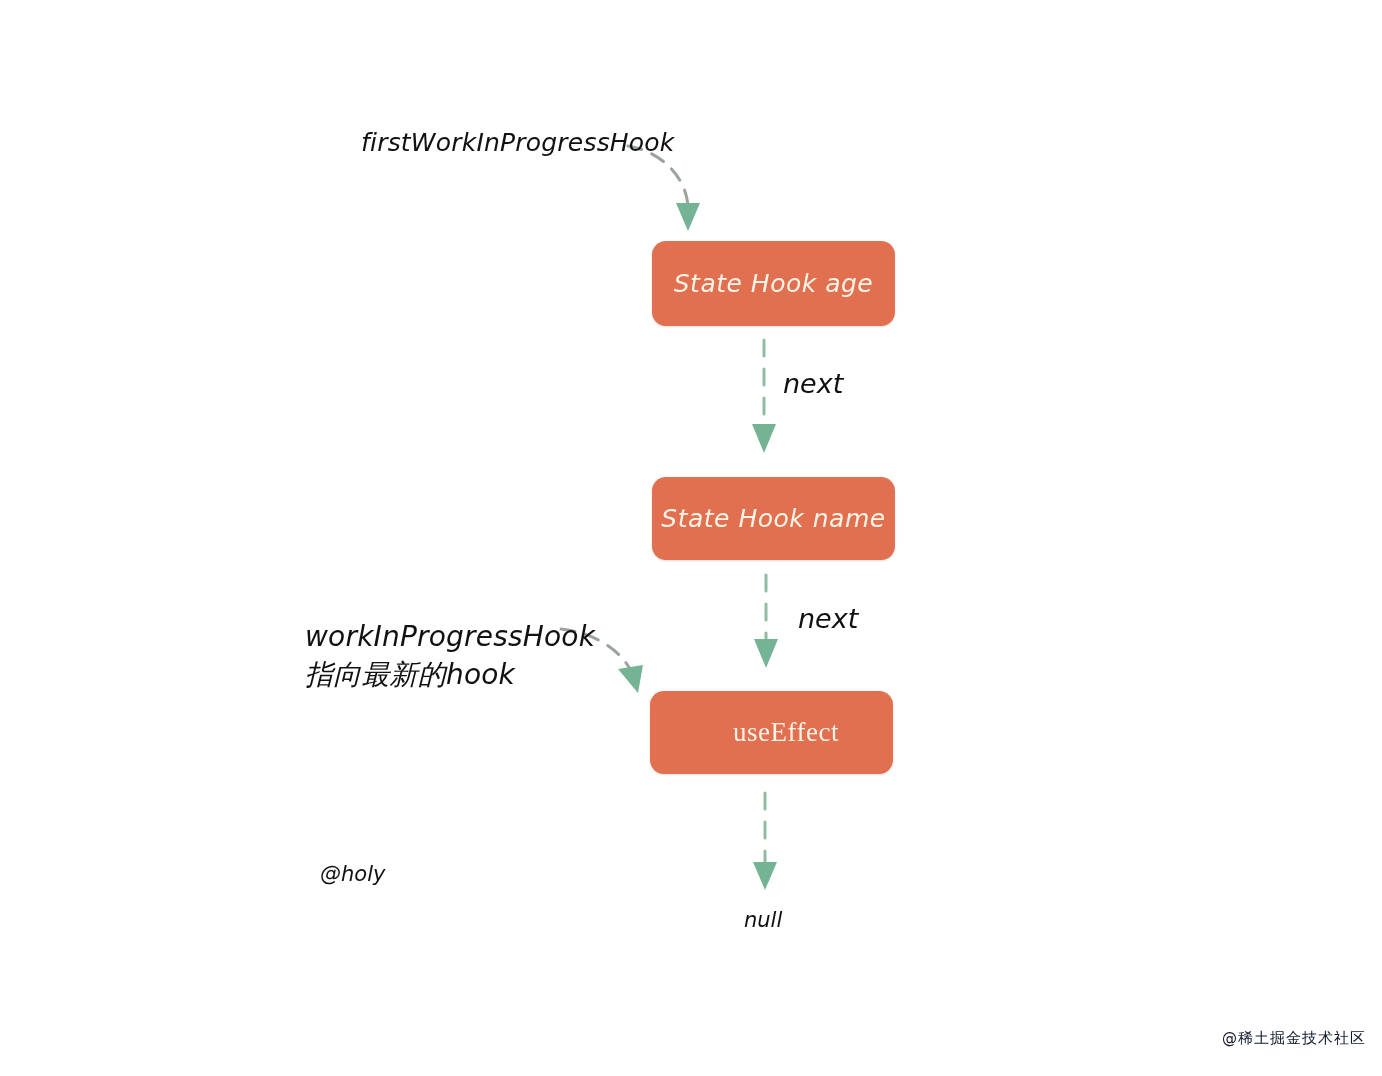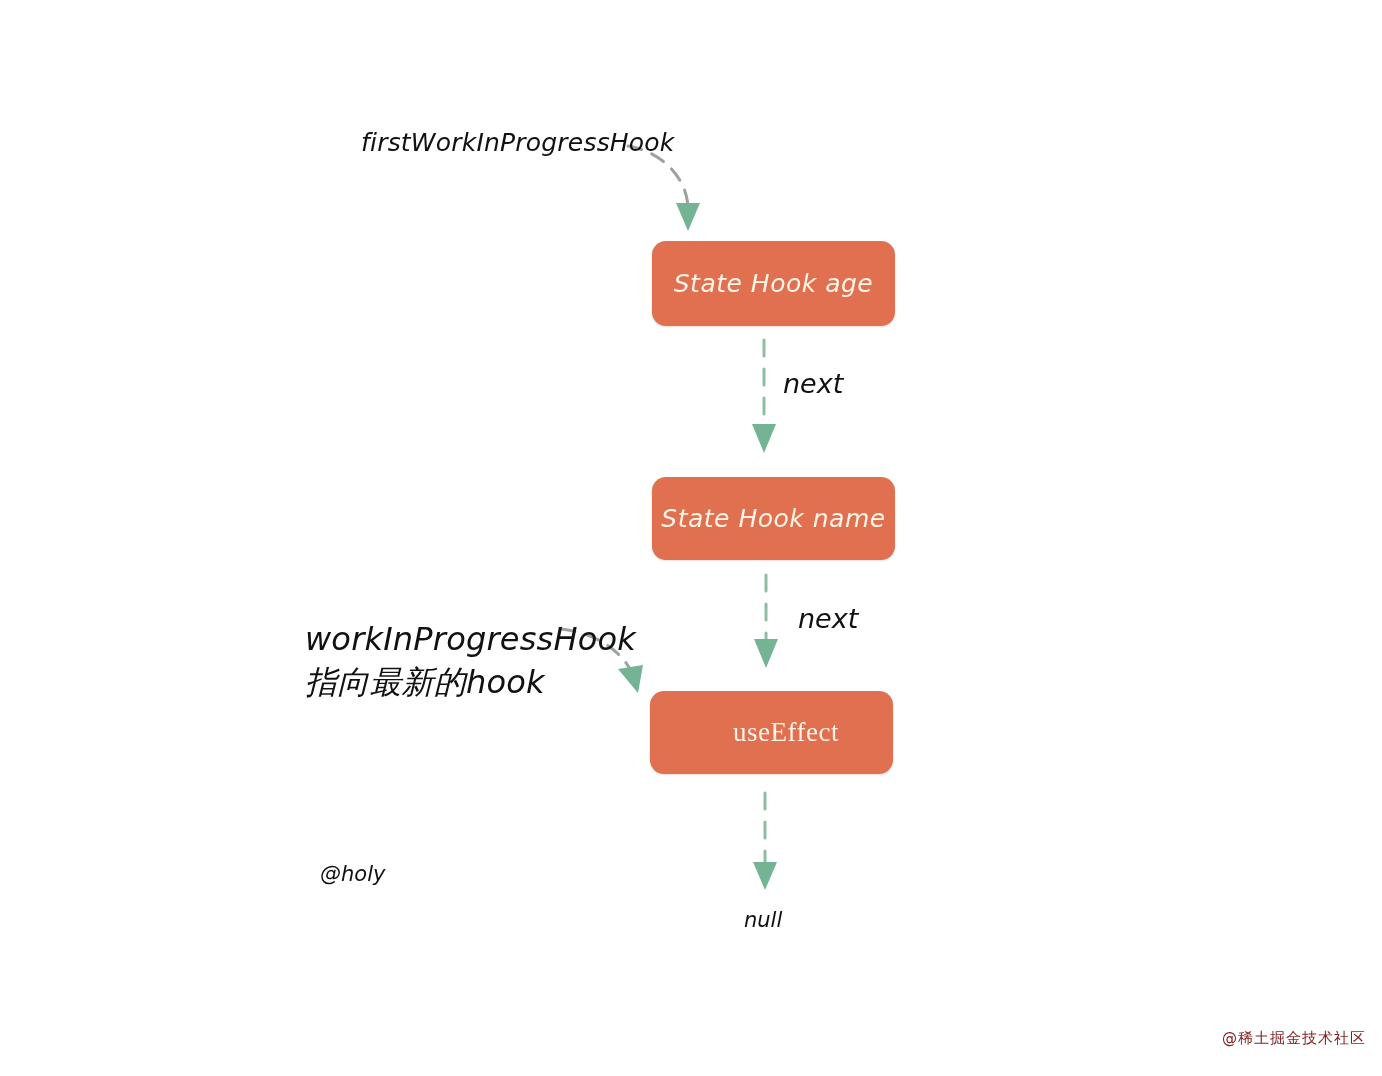--- a/index.html
+++ b/index.html
@@ -57,21 +57,21 @@
   #label-first-wip-hook {
     left: 333px; top: 126px;
     width: 290px;
     font-size: 25px;
     letter-spacing: 0.2px;
     margin-left: 28px;
   }
   #label-wip-hook {
     left: 305px; top: 618px;
     width: 260px;
-    font-size: 32px;
+    font-size: 28px;
     letter-spacing: 0.2px;
   }
   #label-next-1 {
     left: 783px; top: 366px;
     font-size: 27px;
   }
   #label-next-2 {
     left: 798px; top: 601px;
     font-size: 27px;
   }
@@ -84,21 +84,21 @@
     font-size: 21px;
   }
 
   
   #watermark {
     position: absolute;
     right: 16px;
     bottom: 28px;
     font-family: "DejaVu Sans", sans-serif;
     font-size: 15px;
-    color: #7f1d1d;
+    color: #0f172a;
     letter-spacing: 1px;
   }
 
   
   #arrows {
     position: absolute;
     left: 0; top: 0;
     width: 1382px;
     height: 1076px;
     pointer-events: none;

